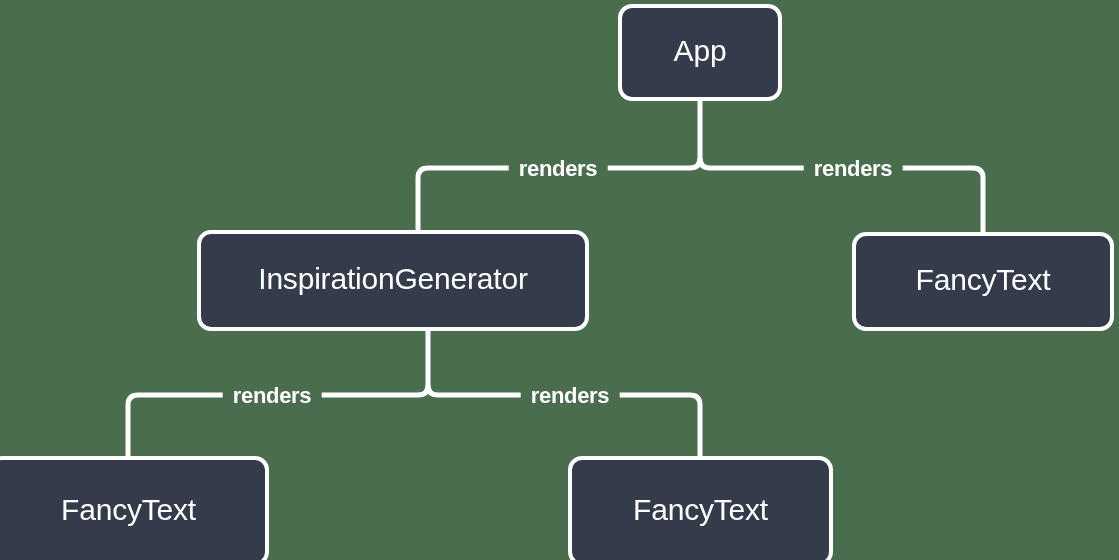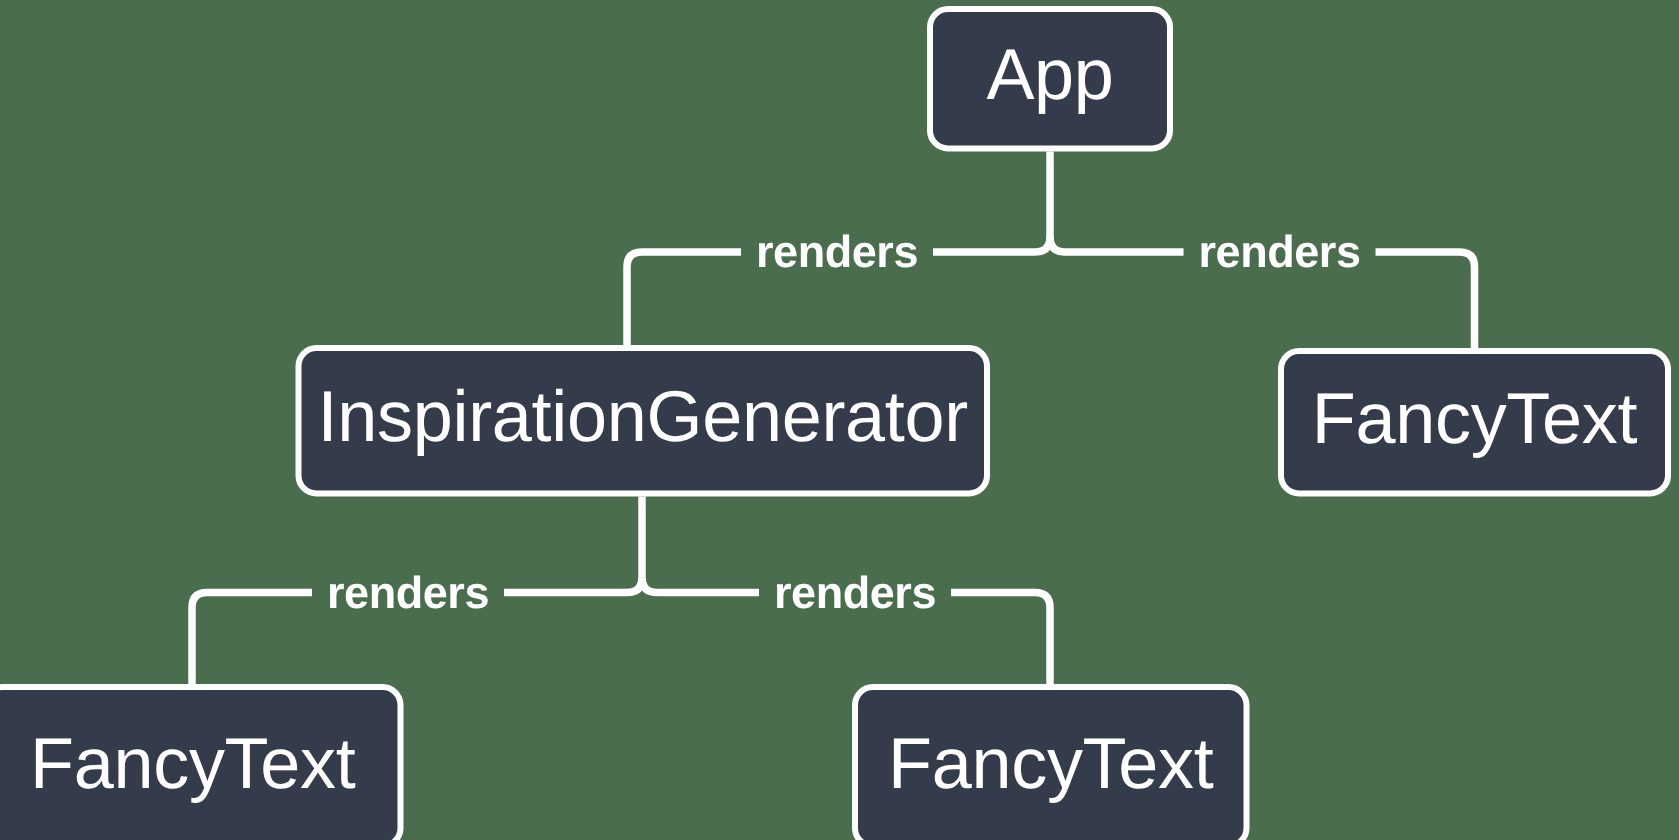--- a/index.html
+++ b/index.html
@@ -30,42 +30,42 @@
   .node {
     position: absolute;
     box-sizing: border-box;
     background: #343b4a;
     border: 4px solid #ffffff;
     border-radius: 14px;
     display: flex;
     align-items: center;
     justify-content: center;
     color: #ffffff;
-    font-size: 48px;
+    font-size: 30px;
     font-weight: 400;
     letter-spacing: -0.2px;
     white-space: nowrap;
     z-index: 2;
   }
   .node-label {
     display: block;
     line-height: 1;
     padding-bottom: 3px;
   }
   
   #node-app        { left: 618px; top: 4px;   width: 164px; height: 97px; }
-  #node-inspiration{ left: 197px; top: 230px; width: 463px; height: 101px; }
+  #node-inspiration{ left: 197px; top: 230px; width: 392px; height: 101px; }
   #node-fancytext-right { left: 852px; top: 232px; width: 262px; height: 99px; }
   #node-fancytext-left  { left: -12px; top: 456px; width: 281px; height: 110px; }
   #node-copyright       { left: 568px; top: 456px; width: 265px; height: 110px; }
 
   .edge-label {
     position: absolute;
     color: #ffffff;
-    font-size: 30px;
+    font-size: 22px;
     font-weight: 600;
     letter-spacing: -0.3px;
     line-height: 1;
     white-space: nowrap;
     z-index: 3;
     background: #4a6e4d;
     padding: 0 10px;
     transform: translate(-50%, -50%);
   }
   #label-app-inspiration { left: 558px; top: 169px; }

